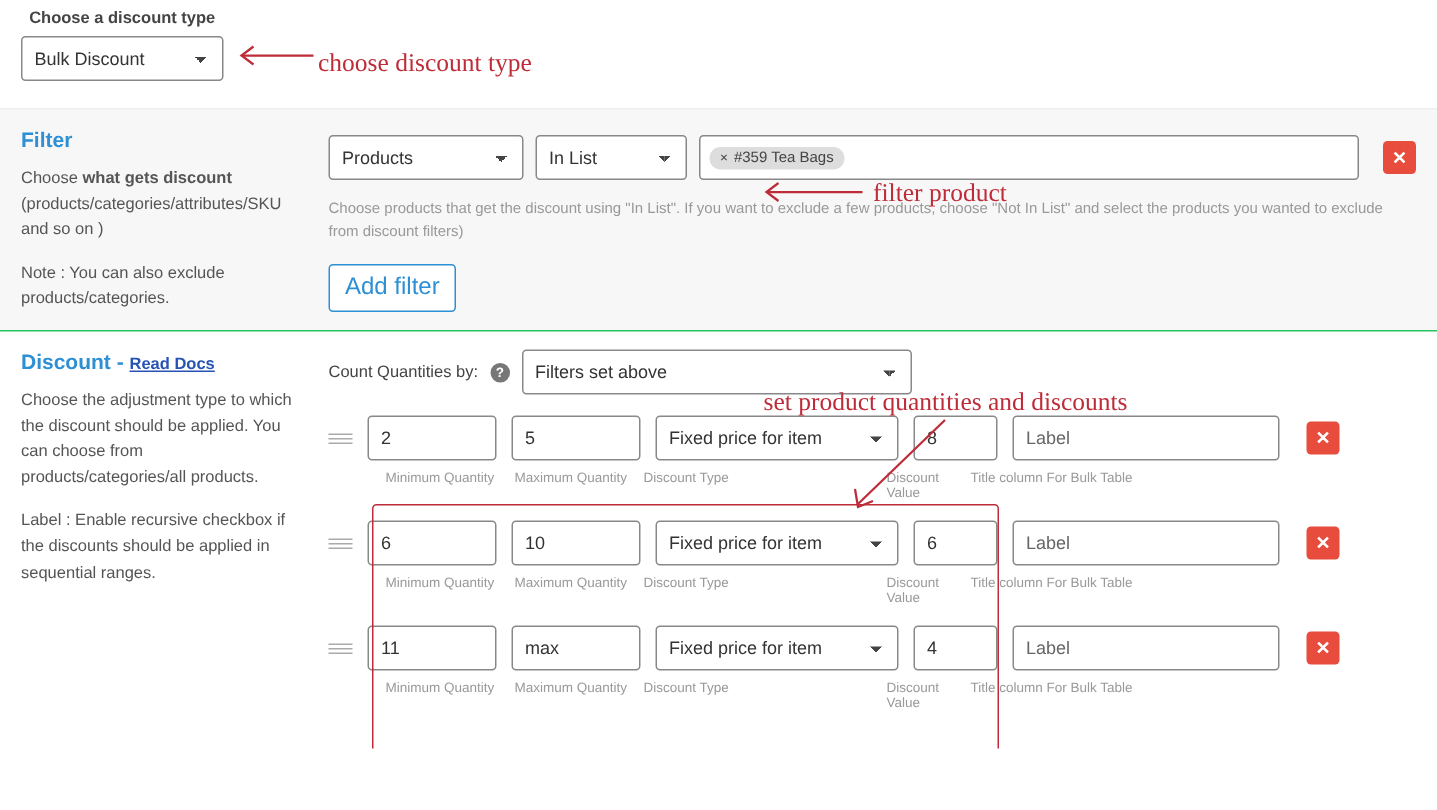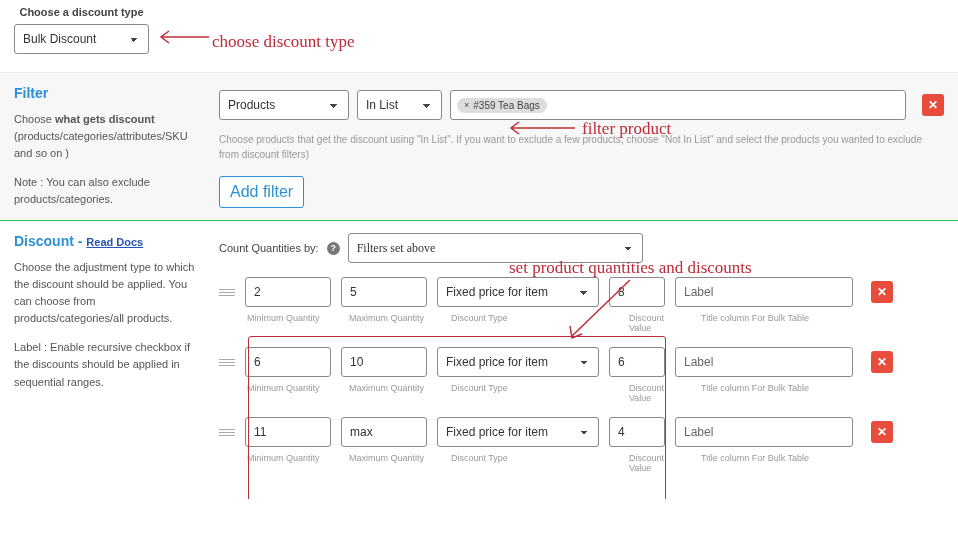--- a/index.html
+++ b/index.html
@@ -13,41 +13,41 @@
     .label-title { font-weight: 600; font-size: 11px; color: #444; margin-bottom: 6px; display: block; text-align: center; }
     .section-title { color: #2d90d4; font-weight: 600; font-size: 14px; margin-bottom: 10px; }
     .section-title .docs-link { color: #2753b5; font-size: 11px; font-weight: 700; text-decoration: underline; }
     .helper { font-size: 11px; color: #555; line-height: 1.55; }
     .helper.note { margin-top: 12px; }
     .select, .input { border: 1px solid #888; border-radius: 3px; background: #fff; font-size: 12px; color: #333; padding: 6px 8px; height: 30px; }
     .select { background-image: linear-gradient(45deg, transparent 50%, #444 50%), linear-gradient(135deg, #444 50%, transparent 50%); background-position: calc(100% - 14px) 13px, calc(100% - 10px) 13px; background-size: 4px 4px, 4px 4px; background-repeat: no-repeat; padding-right: 26px; appearance: none; }
     .top .select { width: 135px; }
     .filter-row { display: flex; gap: 8px; align-items: center; }
     .filter-row .select.products { width: 130px; }
-    .filter-row .select.inlist { width: 85px; }
+    .filter-row .select.inlist { width: 101px; }
     .tags-input { flex: 1; border: 1px solid #888; border-radius: 3px; background: #fff; min-height: 30px; display: flex; align-items: center; padding: 3px 6px; gap: 6px; }
     .tag { background: #ddd; color: #444; border-radius: 9px; font-size: 10px; padding: 2px 7px; display: inline-flex; align-items: center; gap: 4px; }
     .tag .x { font-size: 9px; }
     .delete-btn { width: 22px; height: 22px; border-radius: 3px; background: #e74c3c; color: #fff; display: inline-flex; align-items: center; justify-content: center; font-size: 12px; font-weight: 700; cursor: pointer; margin-left: 8px; }
     .filter-help { font-size: 10px; color: #999; margin-top: 12px; line-height: 1.5; }
     .add-filter-btn { border: 1px solid #2d90d4; color: #2d90d4; background: #fff; padding: 6px 10px; border-radius: 3px; font-size: 16px; margin-top: 14px; cursor: pointer; }
     .count-row { display: flex; align-items: center; gap: 8px; margin-bottom: 14px; }
     .count-row .label { font-size: 11px; color: #444; }
     .info-icon { width: 13px; height: 13px; border-radius: 50%; background: #777; color: #fff; font-size: 9px; display: inline-flex; align-items: center; justify-content: center; font-weight: 700; }
-    .count-row .select { width: 295px; font-family: Liberation Serif, serif; }
+    .count-row .select { width: 260px; }
     .range-row { display: flex; align-items: center; gap: 10px; margin-bottom: 2px; }
     .drag-handle { width: 16px; display: flex; flex-direction: column; gap: 2px; cursor: grab; }
     .drag-handle span { height: 1px; background: #aaa; }
     .range-row .input { width: 86px; }
     .range-row .select.dtype { width: 162px; }
     .range-row .input.dval { width: 56px; }
     .range-row .input.label-in { width: 178px; }
     .range-row .input.label-in::placeholder { color: #666; }
     .sub-label { font-size: 9px; color: #999; margin-top: 4px; margin-bottom: 14px; }
-    .sub-labels { display: flex; gap: 16px; margin-left: 28px; }
+    .sub-labels { display: flex; gap: 0; margin-left: 38px; }
     .sub-labels .s1 { width: 86px; }
     .sub-labels .s2 { width: 86px; }
     .sub-labels .s3 { width: 162px; }
     .sub-labels .s4 { width: 56px; }
     .sub-labels .s5 { width: 178px; }
     .annotation { position: absolute; color: #bd2c38; font-family: Georgia, serif; font-size: 17px; pointer-events: none; }
     .arrow { position: absolute; pointer-events: none; }
     .highlight-box { position: absolute; border: 1px solid #bd2c38; border-radius: 3px; pointer-events: none; }
     .container { position: relative; }
   </style>

